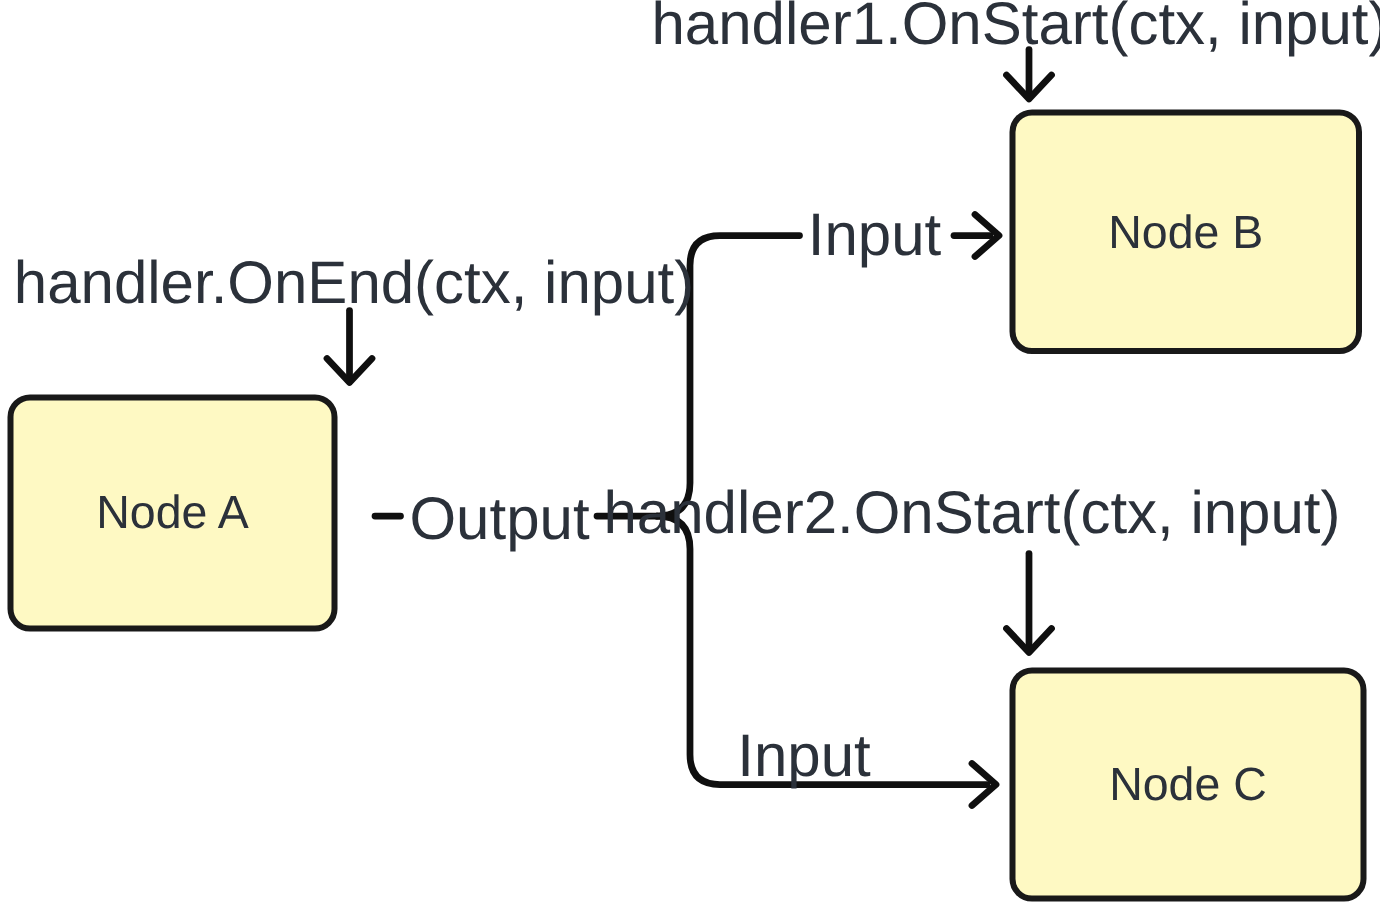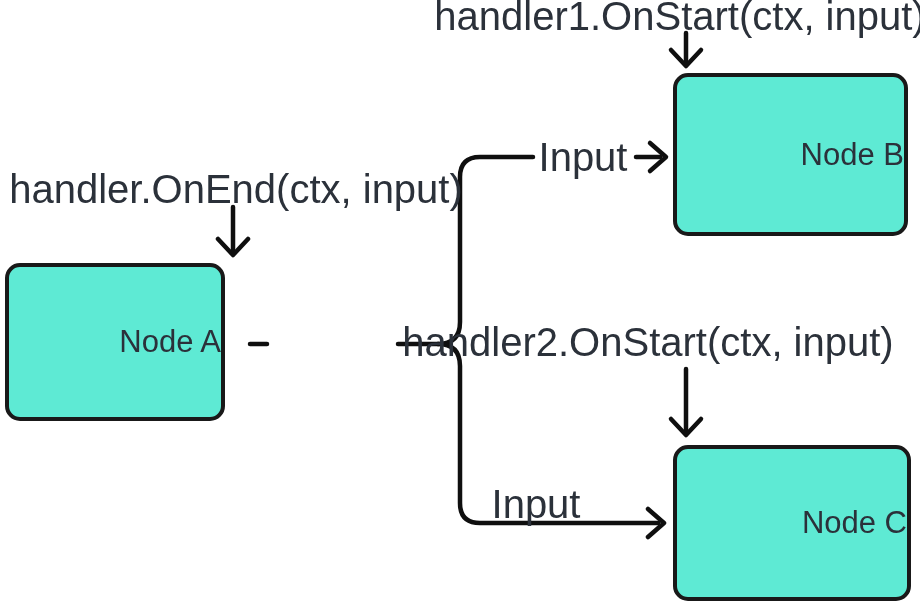--- a/index.html
+++ b/index.html
@@ -26,26 +26,26 @@
   .connector-layer path {
     fill: none;
     stroke: #0f0f0f;
     stroke-width: 4.5;
     stroke-linecap: round;
     stroke-linejoin: round;
   }
   .node {
     position: absolute;
     box-sizing: border-box;
-    background: #5eead4;
+    background: #fef9c3;
     border: 4.5px solid #191919;
     border-radius: 15px;
     display: flex;
     align-items: center;
-    justify-content: flex-end;
+    justify-content: center;
     font-size: 31px;
   }
   .node-a { left: 5px;   top: 263px; width: 220px; height: 158px; }
   .node-b { left: 673px; top: 73px;  width: 235px; height: 163px; }
   .node-c { left: 673px; top: 445px; width: 238px; height: 156px; }
   .label {
     position: absolute;
     transform: translate(-50%, -50%);
     white-space: nowrap;
     font-size: 40px;
@@ -96,20 +96,21 @@
       <path d="M650,143 L666,157 L650,171"></path>
     </g>
   </svg>
 
   <div class="label lbl-handler-onend">handler.OnEnd(ctx, input)</div>
 
   <div class="label lbl-handler1-onstart">handler1.OnStart(ctx, input)</div>
 
   <div class="label lbl-handler2-onstart">handler2.OnStart(ctx, input)</div>
 
+  <div class="label lbl-output">Output</div>
 
   <div class="label lbl-input-b">Input</div>
 
   <div class="label lbl-input-c">Input</div>
 
   <div class="node node-a">
     <span>Node A</span>
   </div>
 
   <div class="node node-b">

